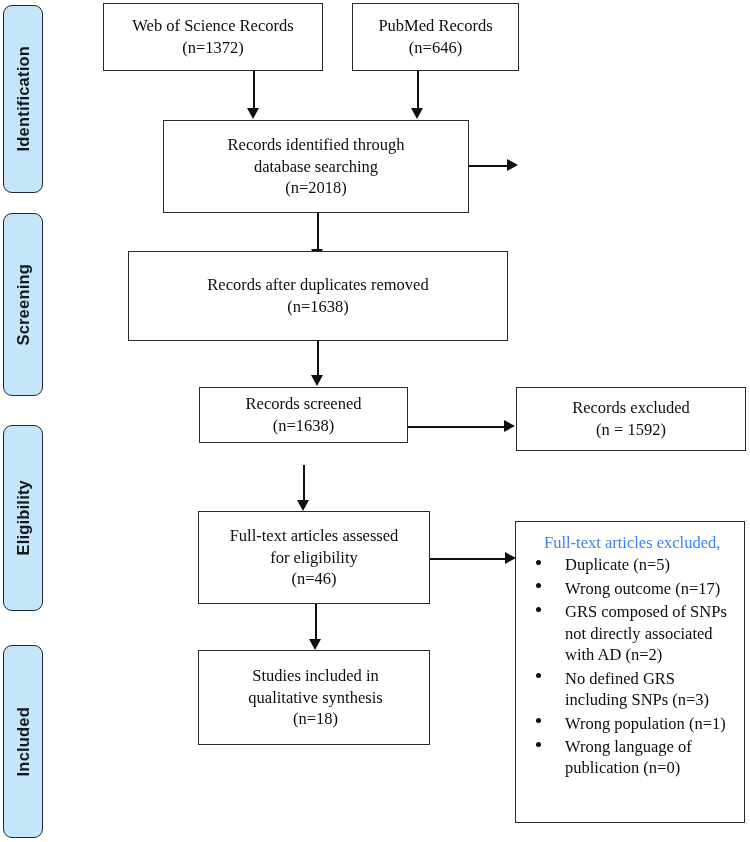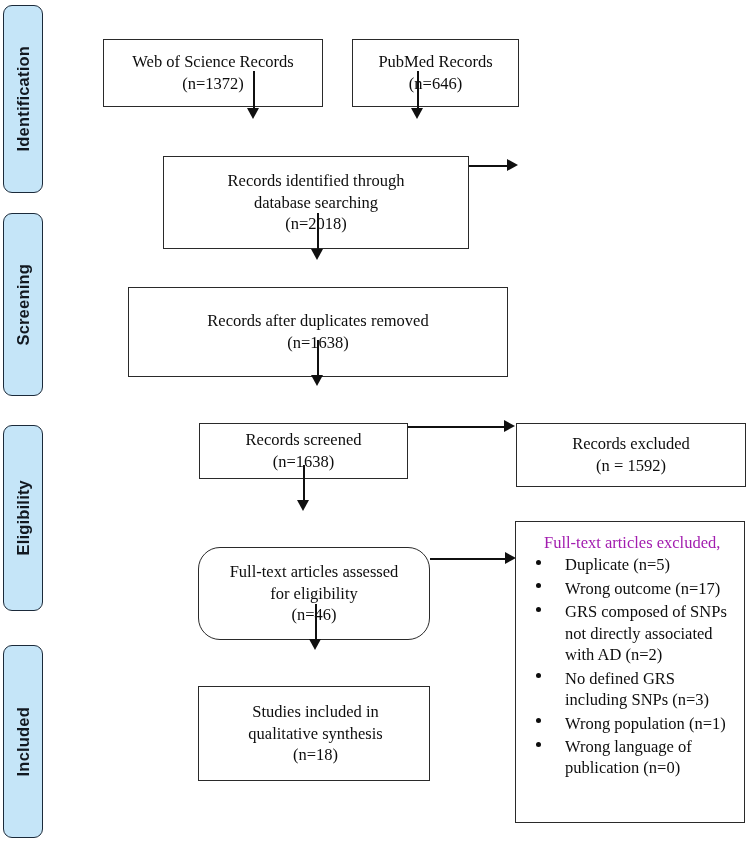--- a/index.html
+++ b/index.html
@@ -44,41 +44,40 @@
   .flow-box {
     position: absolute;
     box-sizing: border-box;
     background: #ffffff;
     border: 1.6px solid #2a2a2a;
     display: flex;
     align-items: center;
     justify-content: center;
     text-align: center;
     padding: 2px 6px;
-    margin-top: 36px;
   }
   .flow-box .box-text {
     font-size: 16.5px;
     line-height: 1.33;
     color: #0d0d0d;
     white-space: pre-line;
   }
 
   
   .list-box {
     position: absolute;
     box-sizing: border-box;
     background: #ffffff;
     border: 1.6px solid #2a2a2a;
     padding: 10px 4px 4px 4px;
   }
   .list-box .list-title {
     font-size: 16.5px;
     line-height: 1.3;
-    color: #a21caf;
+    color: #3b82f6;
     margin: 0 0 1px 24px;
   }
   .list-box ul.excl-list {
     list-style: none;
     margin: 0;
     padding: 0;
   }
   .list-box ul.excl-list li {
     position: relative;
     font-size: 16.5px;
@@ -185,21 +184,21 @@
     <span class="box-text">Records excluded
 (n = 1592)</span>
   </div>
 
   <div class="hline" style="left:408px; top:426px; width:98px;"></div>
   <div class="arrow-right" style="left:504px; top:420px;"></div>
 
   <div class="vline" style="left:303px; top:465px; height:36px;"></div>
   <div class="arrow-down" style="left:297px; top:500px;"></div>
 
-  <div class="flow-box" style="left:198px; top:511px; width:232px; height:93px;border-radius:22px;">
+  <div class="flow-box" style="left:198px; top:511px; width:232px; height:93px;">
     <span class="box-text">Full-text articles assessed
 for eligibility
 (n=46)</span>
   </div>
 
   <div class="hline" style="left:430px; top:558px; width:77px;"></div>
   <div class="arrow-right" style="left:505px; top:552px;"></div>
 
   <div class="list-box" style="left:515px; top:521px; width:230px; height:302px;">
     <div class="list-title">Full-text articles excluded,</div>

